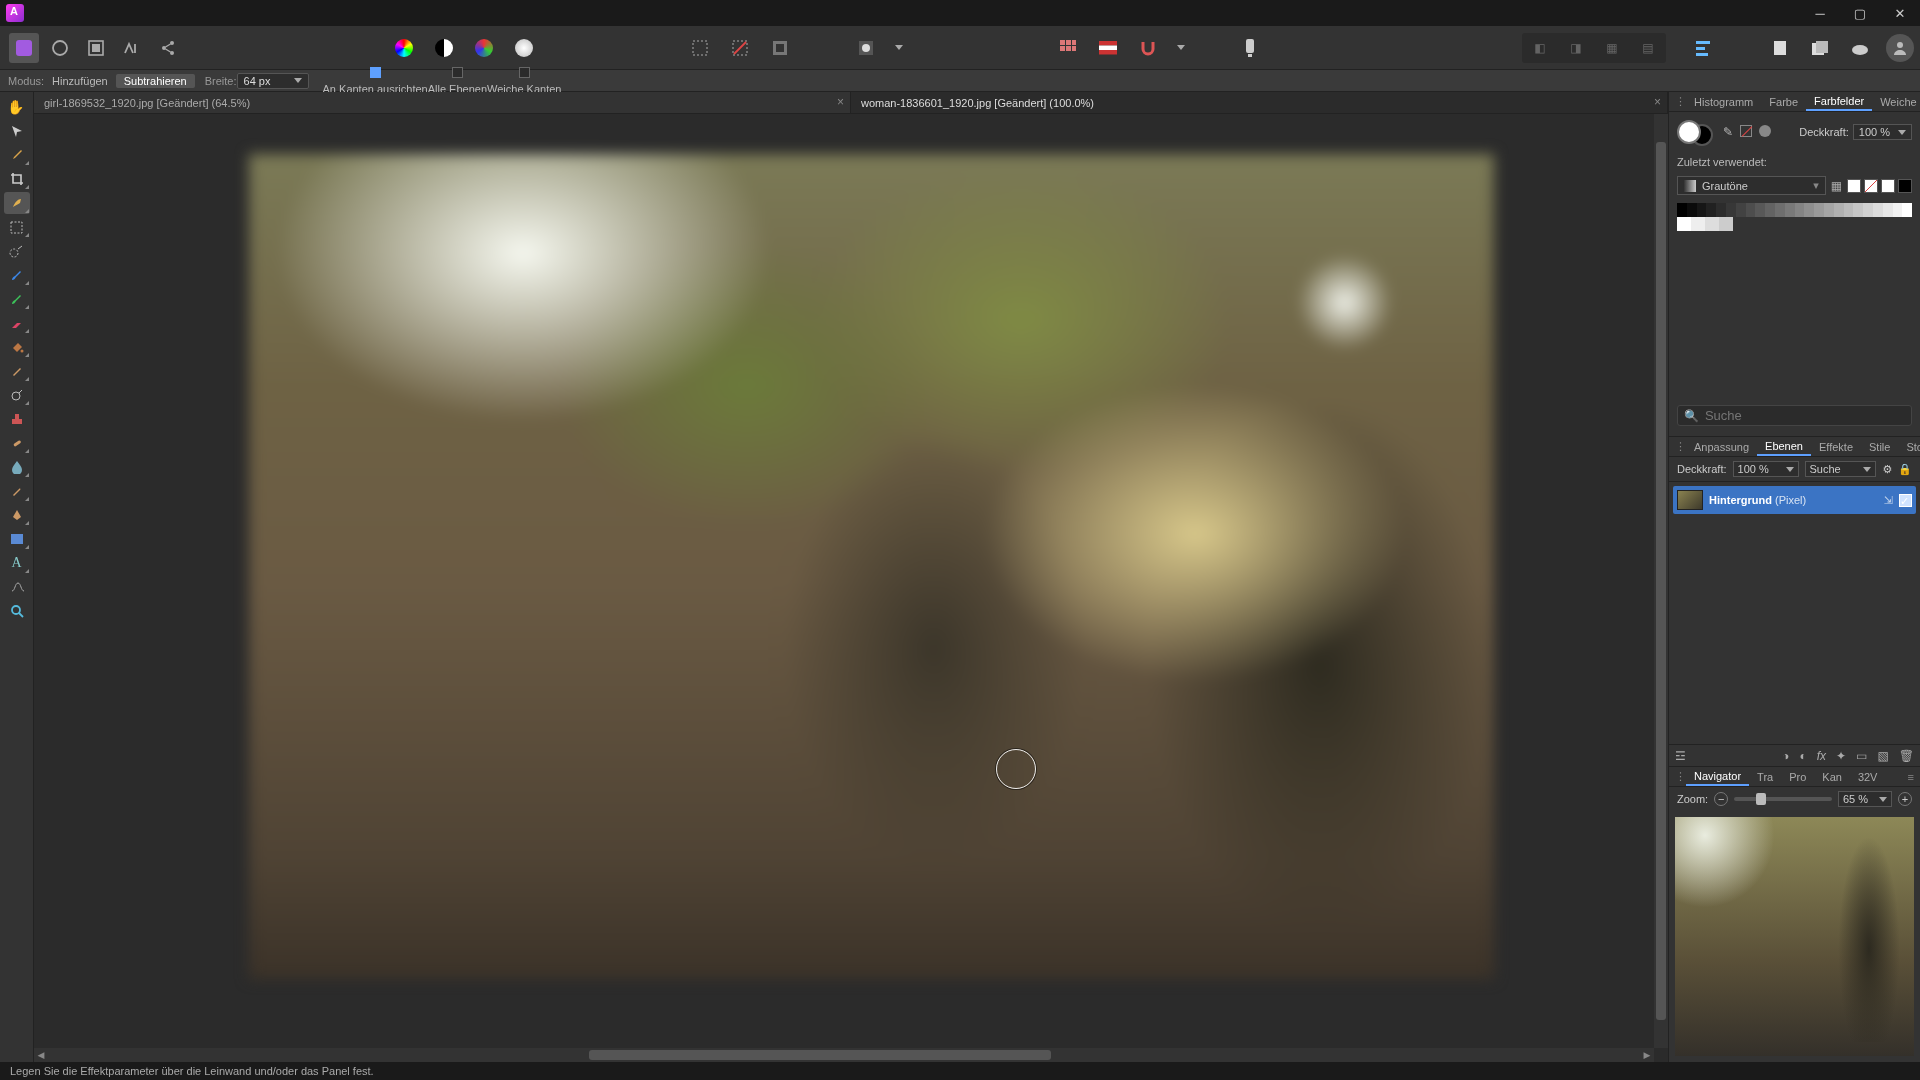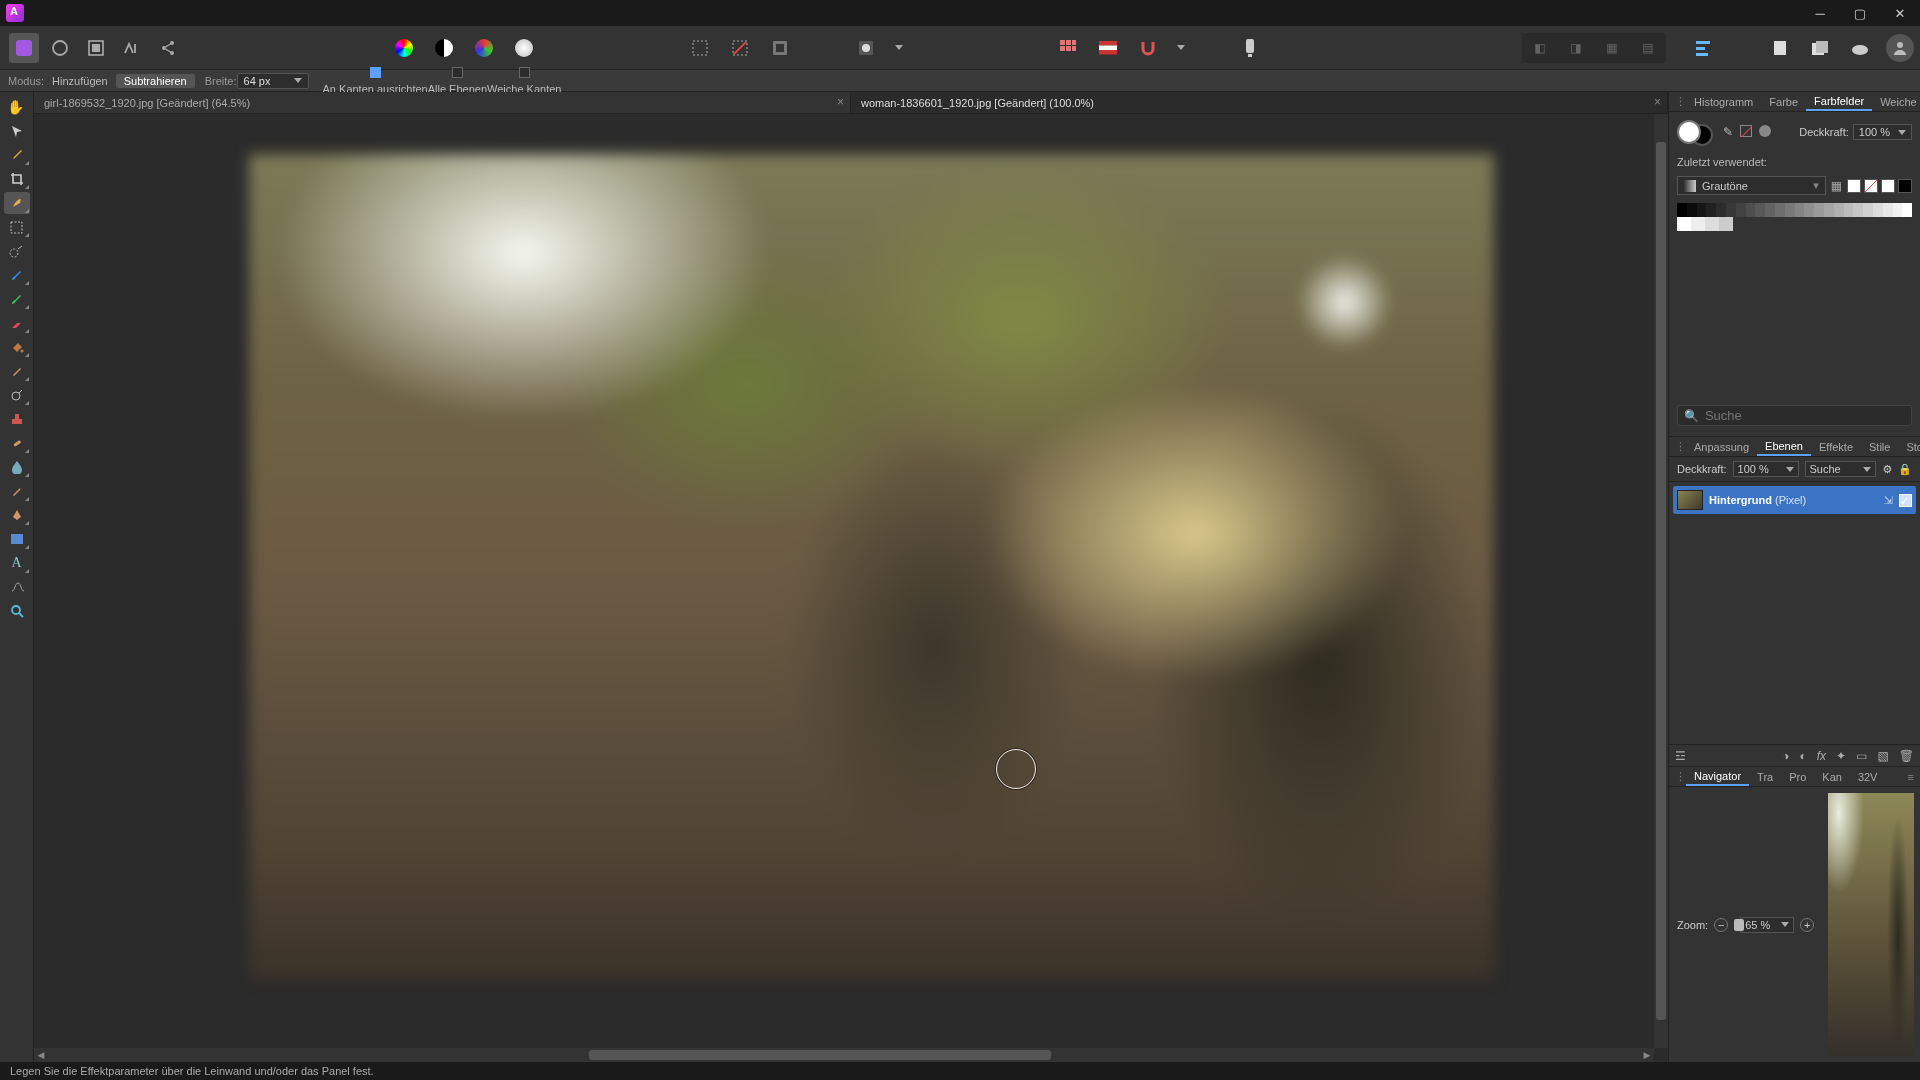--- a/index.html
+++ b/index.html
@@ -96,21 +96,21 @@
 
 .layers-panel{ border-bottom:1px solid #222; display:flex; flex-direction:column; flex:1; min-height:0;}
 .layers-head{ padding:4px 8px; display:flex; align-items:center; gap:6px; font-size:11px; border-bottom:1px solid #222;}
 .small-combo{ padding:1px 4px; border:1px solid #555; background:#2d2d2d; display:flex; align-items:center; gap:10px; min-width:66px; justify-content:space-between;}
 .layer-row{ margin:4px; display:flex; align-items:center; gap:6px; padding:4px; background:#3b74c4; color:#fff; border-radius:2px; font-size:11px;}
 .layer-thumb{ width:26px; height:20px; background:linear-gradient(135deg,#8a8250,#3e3a2b); border:1px solid #222;}
 .layer-space{ flex:1;}
 .layer-bottom{ height:22px; border-top:1px solid #222; display:flex; align-items:center; padding:0 6px; gap:10px; color:#aaa; font-size:12px;}
 .layer-bottom .sp{flex:1;}
 
-.nav-panel{ height:275px; display:flex; justify-content:space-between;}
+.nav-panel{ height:275px; display:flex; flex-direction:column;justify-content:space-between;}
 .nav-ctl{ padding:4px 8px; display:flex; align-items:center; gap:6px; font-size:11px;}
 .zslider{ flex:1; height:4px; background:#555; position:relative; border-radius:2px;}
 .zslider .zthumb{ position:absolute; top:-4px; left:22%; width:10px; height:12px; background:#bbb; border-radius:2px;}
 .nav-box{ margin:6px; flex:1; background:linear-gradient(180deg,#8d8857 0%, #5a5038 60%, #34302a 100%); position:relative; border:none;}
 .nav-box::before{content:""; position:absolute; left:0; top:0; width:42%; height:38%; background:radial-gradient(ellipse at 30% 20%, #e9ecdf 0%, rgba(233,236,223,0) 70%);}
 .nav-box::after{content:""; position:absolute; right:6%; top:8%; bottom:6%; width:26%; background:radial-gradient(ellipse at 50% 55%, #2d2a20 0%, rgba(45,42,32,0) 70%);}
 
 
 .statusbar{ height:18px; background:#1a1a1a; display:flex; align-items:center; padding:0 10px; font-size:11px; color:#aaa;}
 

